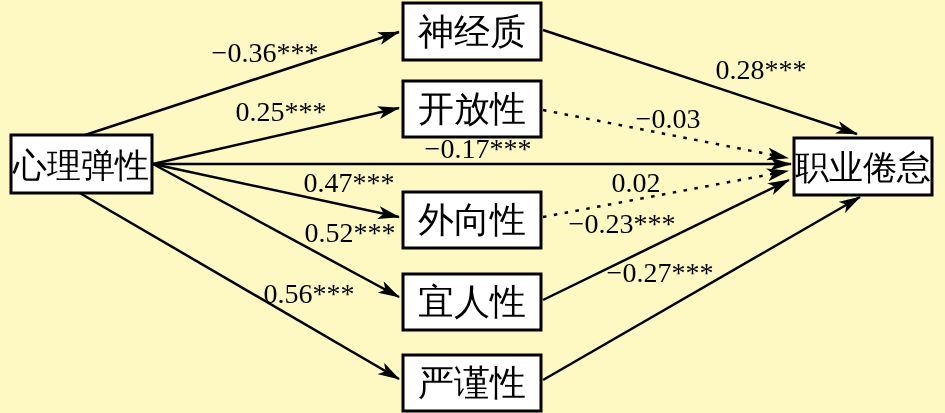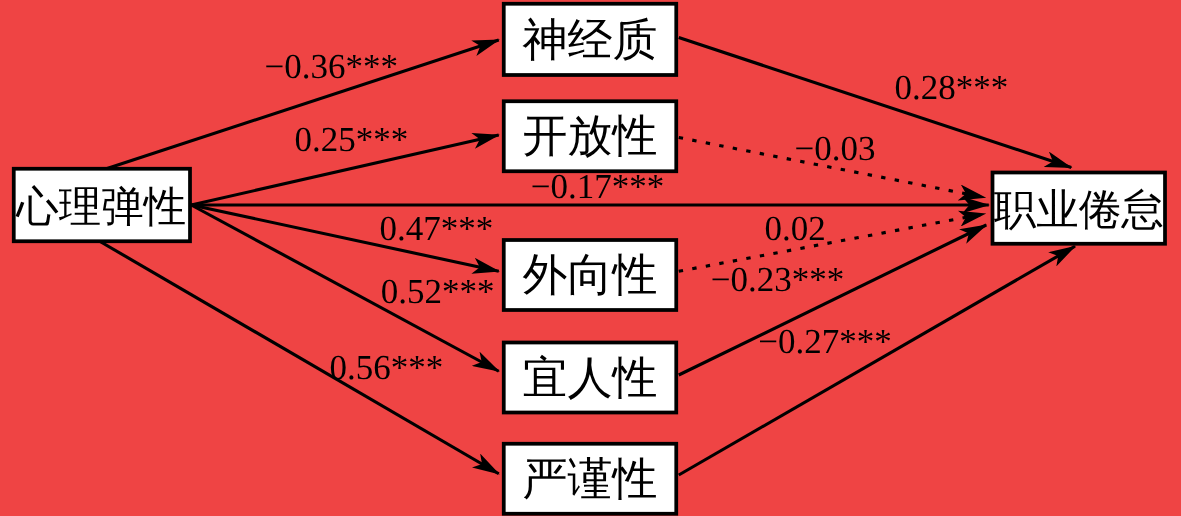--- a/index.html
+++ b/index.html
@@ -3,21 +3,21 @@
 <meta charset="utf-8">
 <style>
   html, body {
     margin: 0;
     padding: 0;
     background: #ffffff;
   }
   #figure-wrap {
     width: 945px;
     height: 413px;
-    background: #ef4444;
+    background: #fef9c3;
     position: relative;
     overflow: hidden;
   }
   svg {
     display: block;
     font-family: "Liberation Serif", "DejaVu Serif", serif;
   }
   .node-rect {
     fill: #ffffff;
     stroke: #000000;

